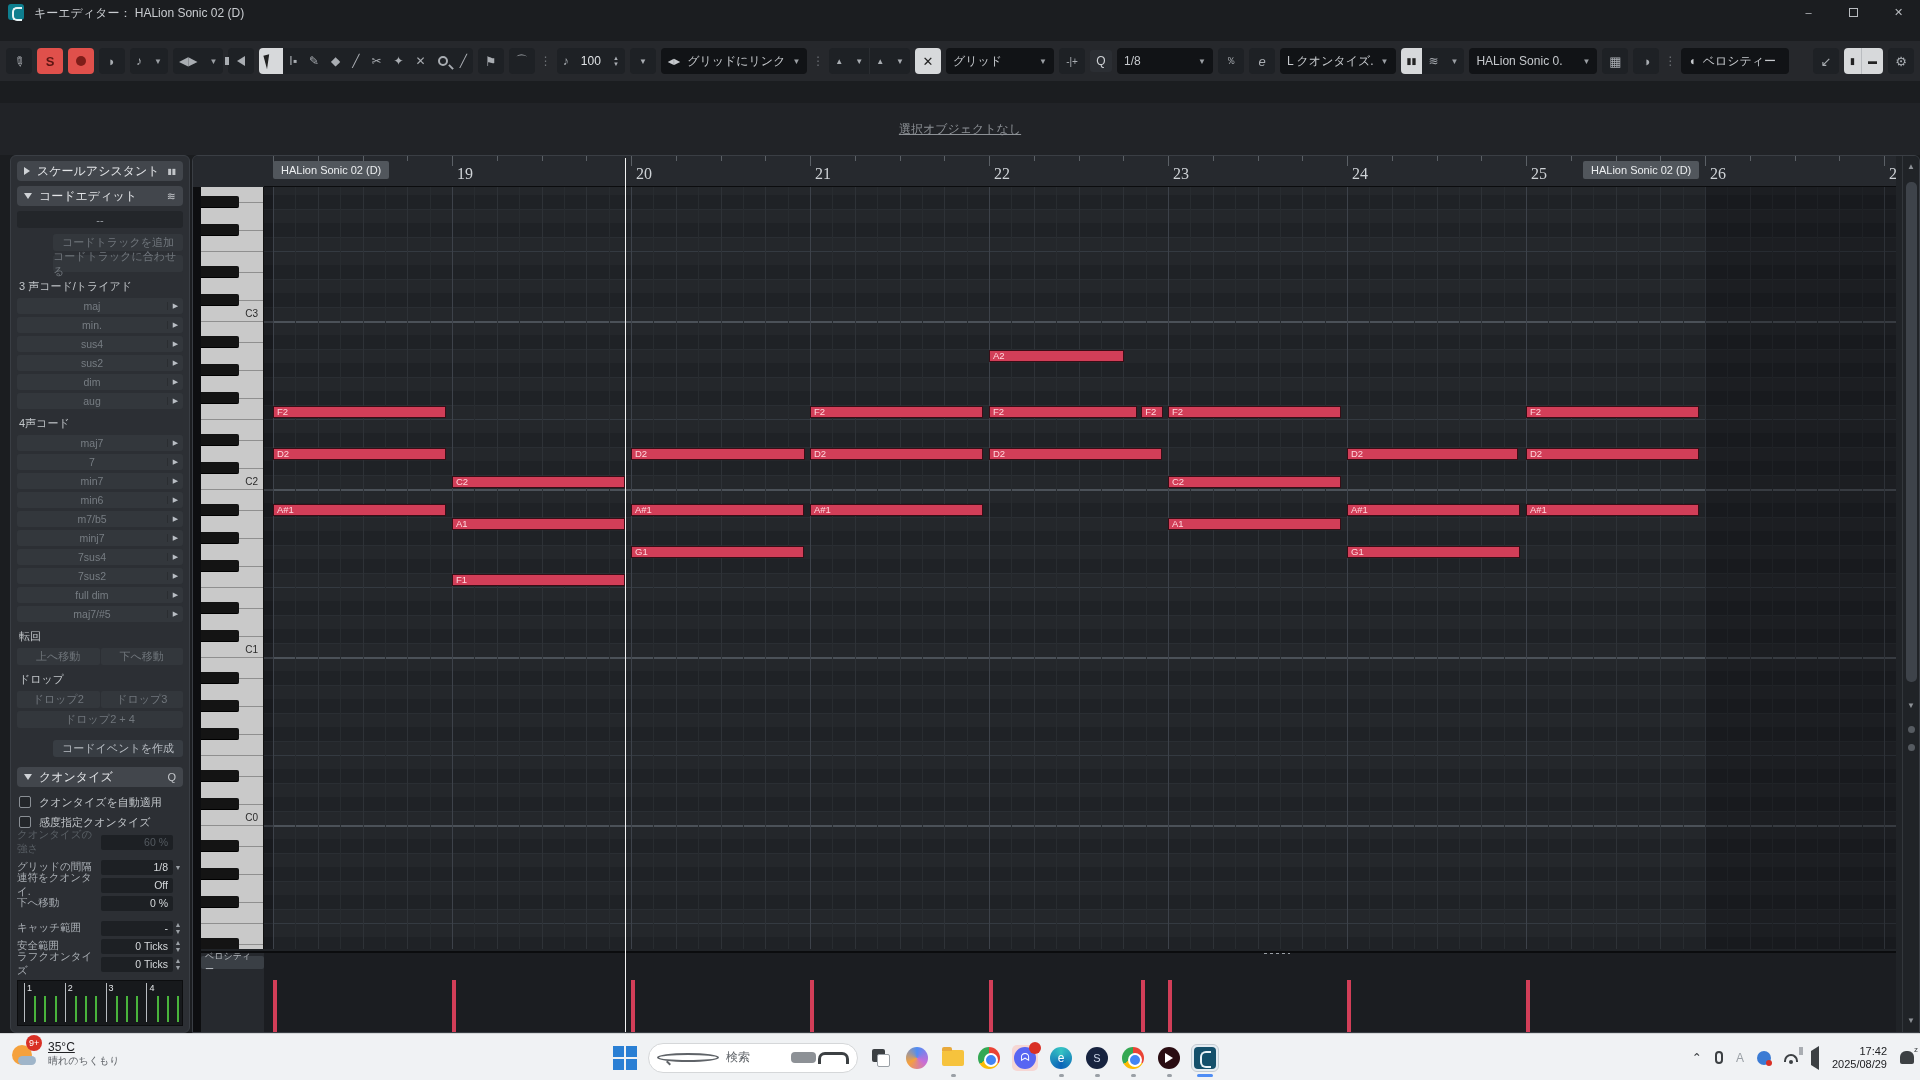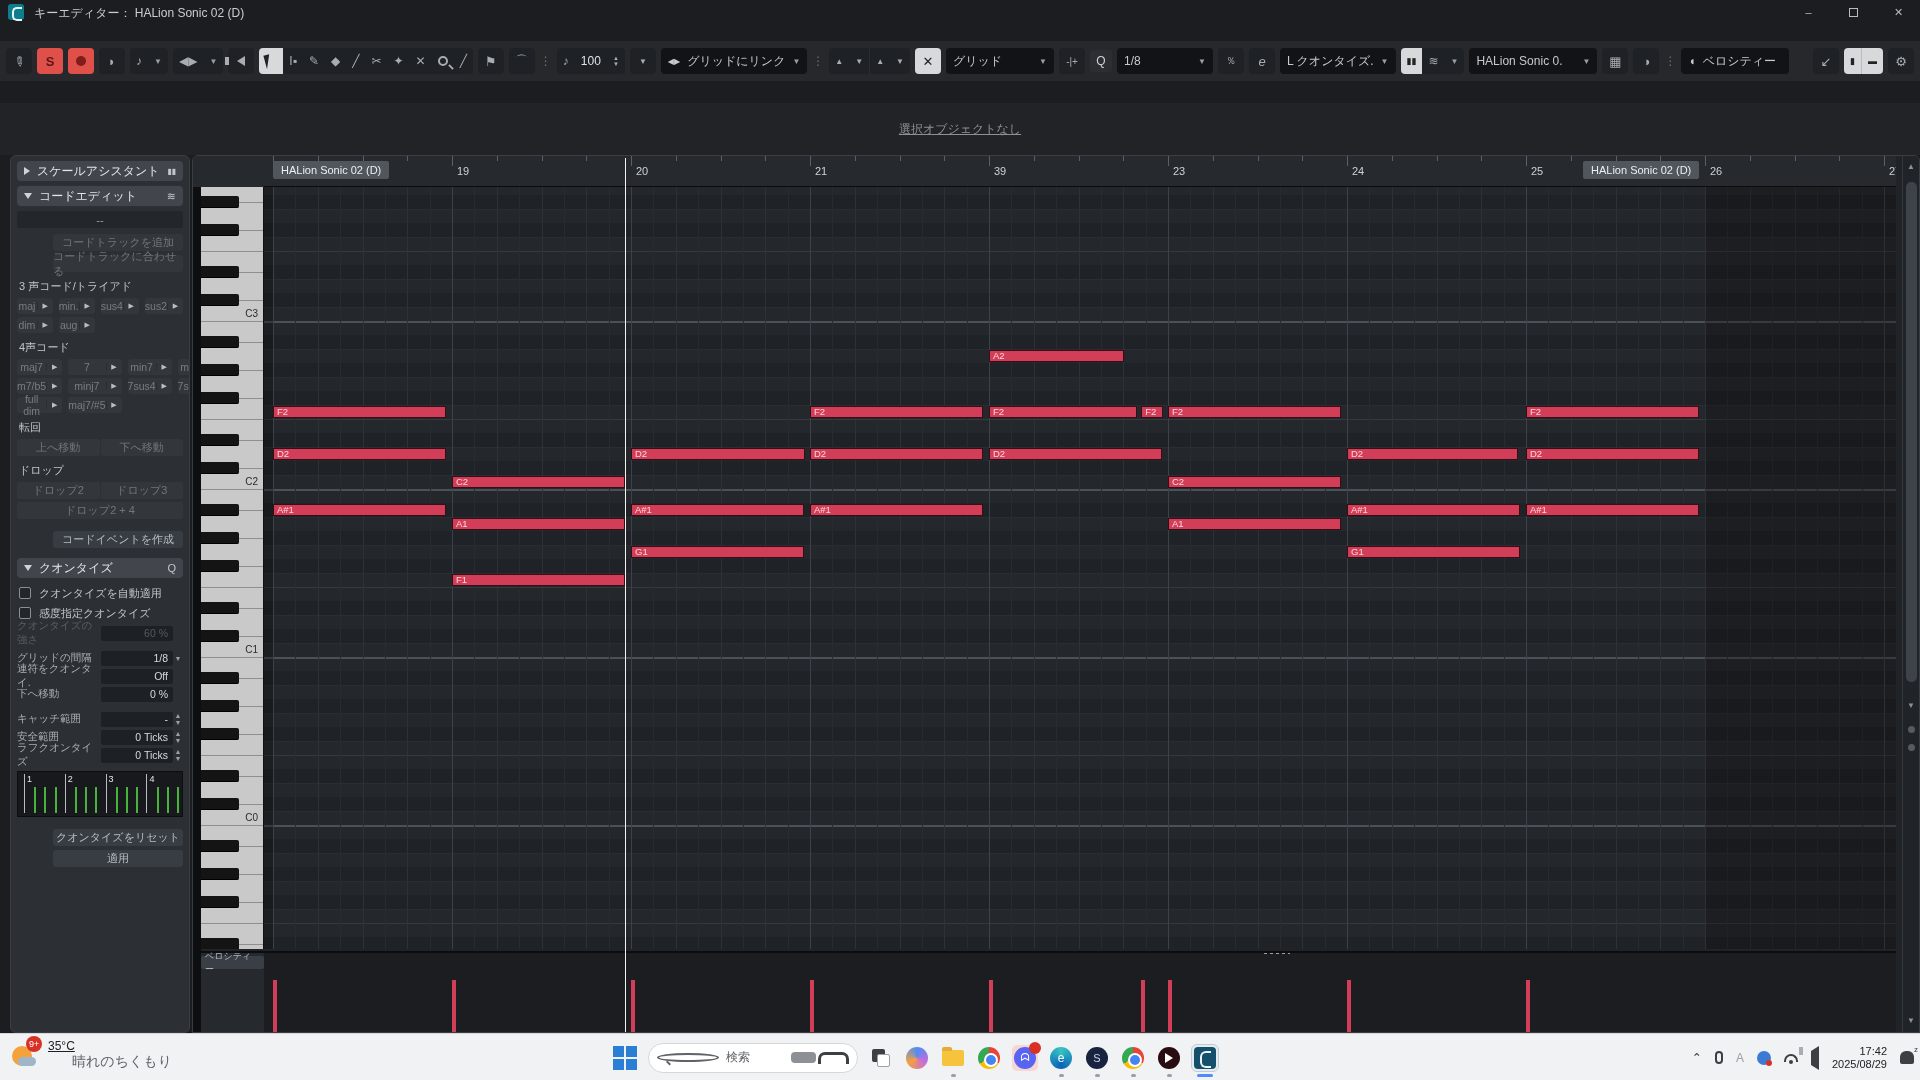--- a/index.html
+++ b/index.html
@@ -73,21 +73,21 @@
     border-left:6px solid #cfd2d6; }
   .tri-d { width:0;height:0;border-left:4px solid transparent;border-right:4px solid transparent;
     border-top:6px solid #cfd2d6; }
   #chord-current { height:17px; background:#23262a; border-radius:3px; color:#9ba0a6; font-size:11px;
     display:flex; align-items:center; justify-content:center; margin:3px 0 6px; }
   .insp-btn { height:17px; border-radius:3px; background:#33373c; color:#70767c; font-size:11px;
     display:flex; align-items:center; justify-content:center; margin-bottom:4px; }
   .insp-btn.indent { margin-left:36px; }
   .insp-btn.enabled { color:#b9bec4; background:#383d43; }
   .insp-heading { font-size:11px; color:#c2c6ca; margin:7px 0 4px 2px; }
-  .chord-grid { display:grid; grid-template-columns:1fr 1fr 1fr 1fr; gap:3px 6px; }
+  .chord-grid { display:grid; grid-template-columns:1fr; gap:3px 6px; }
   .chord-btn { height:16px; background:#33373c; border-radius:3px; display:flex; align-items:center;
     font-size:10.5px; color:#777d83; }
   .chord-btn .cb-label { flex:1; text-align:center; }
   .chord-btn .cb-arrow { width:16px; border-left:1px solid #2a2d31; color:#b9bec4; font-size:8px;
     text-align:center; }
   .pair { display:flex; gap:1px; margin-bottom:3px; }
   .pair .insp-btn { flex:1; margin-bottom:0; border-radius:2px; }
   .checkrow { display:flex; align-items:center; gap:8px; height:20px; margin-left:2px; }
   .checkbox { width:12px; height:12px; border:1px solid #8a8f95; border-radius:2px; background:#23262a; }
   .checkrow span { font-size:11px; color:#c2c6ca; }
@@ -103,21 +103,21 @@
   .beat-num { position:absolute; top:2px; font-size:9px; color:#e4e6e9; }
   .beat-line-w { position:absolute; top:2px; bottom:3px; width:1px; background:#b9bdc2; }
   .beat-line-g { position:absolute; bottom:3px; height:26px; width:2px; background:#49b43c; }
 
   
   #editor { position:absolute; left:192px; top:155px; width:1728px; height:878px; background:#202327;
     border:1px solid #3a3e44; border-radius:6px 6px 0 0; overflow:hidden; }
   #corner { position:absolute; left:0; top:0; width:71px; height:31px; background:#26292e; }
   #ruler { position:absolute; left:71px; top:0; width:1632px; height:31px; background:#26292e;
     border-bottom:1px solid #0b0c0e; overflow:hidden; }
-  .ruler-num { position:absolute; top:9px; font-size:11px; color:#ced2d6; }
+  .ruler-num { position:absolute; top:9px; font-size:16px; color:#ced2d6;font-family:Liberation Serif, serif; }
   .ruler-tick { position:absolute; top:0; width:1px; background:#5b6066; }
   .part-label { position:absolute; top:5px; height:18px; background:#51565c; color:#eceef0;
     font-size:11px; display:flex; align-items:center; padding:0 8px; border-radius:2px; }
   #keys { position:absolute; left:8px; top:31px; width:63px; height:762px; background:#c9c9c9;
     overflow:hidden; border-right:1px solid #111; }
   .black-key { position:absolute; left:0; width:38px; height:12px; background:#141414;
     border-radius:0 2px 2px 0; border-bottom:1px solid #000; }
   .wk-line { position:absolute; left:0; width:63px; height:1px; background:#8f8f8f; }
   .wk-line.part { left:38px; width:25px; }
   .oct-label { position:absolute; right:5px; font-size:10px; color:#2a2a2a; }
@@ -162,21 +162,21 @@
   #weather { position:absolute; left:10px; top:5px; display:flex; gap:8px; align-items:center; }
   #weather-icon { position:relative; width:30px; height:30px; }
   #weather-sun { position:absolute; left:2px; top:6px; width:20px; height:20px; border-radius:50%;
     background:#f5a13c; }
   #weather-cloud { position:absolute; left:8px; top:17px; width:18px; height:9px; border-radius:6px;
     background:#9fb5c9; }
   #weather-badge { position:absolute; left:16px; top:-4px; min-width:16px; height:16px;
     border-radius:8px; background:#d93025; color:#fff; font-size:9px; display:flex;
     align-items:center; justify-content:center; padding:0 3px; }
   #weather-temp { font-size:12px; color:#202124;text-decoration:underline; }
-  #weather-desc { font-size:14px; color:#5f6368;margin-left:24px; }
+  #weather-desc { font-size:10px; color:#5f6368; }
   #tb-center { position:absolute; left:612px; top:0; height:47px; display:flex; align-items:center;
     gap:10px; }
   .tb-icon { position:relative; width:26px; height:26px; border-radius:5px; display:flex;
     align-items:center; justify-content:center; flex:none; }
   .tb-icon .rundot { position:absolute; left:50%; bottom:-6px; width:5px; height:3px; margin-left:-2px;
     border-radius:2px; background:#9aa0a6; }
   #win-start { display:grid; grid-template-columns:11px 11px; grid-template-rows:11px 11px; gap:2px; }
   #win-start i { background:#2a7fd4; }
   #search-pill { width:210px; height:30px; border-radius:15px; background:#fff;
     border:1px solid #d5d7d9; display:flex; align-items:center; padding:0 8px; gap:7px; }
@@ -580,21 +580,21 @@
         <div class="ruler-tick" style="left: 1351.5px; height: 5px;"></div>
         <div class="ruler-tick" style="left: 1396.25px; height: 5px;"></div>
         <div class="ruler-tick" style="left: 1441px; height: 10px;"></div>
         <div class="ruler-tick" style="left: 1485.75px; height: 5px;"></div>
         <div class="ruler-tick" style="left: 1530.5px; height: 5px;"></div>
         <div class="ruler-tick" style="left: 1575.25px; height: 5px;"></div>
         <div class="ruler-tick" style="left: 1620px; height: 10px;"></div>
         <div class="ruler-num" style="left: 193px;">19</div>
         <div class="ruler-num" style="left: 372px;">20</div>
         <div class="ruler-num" style="left: 551px;">21</div>
-        <div class="ruler-num" style="left: 730px;">39</div>
+        <div class="ruler-num" style="left: 730px;">22</div>
         <div class="ruler-num" style="left: 909px;">23</div>
         <div class="ruler-num" style="left: 1088px;">24</div>
         <div class="ruler-num" style="left: 1267px;">25</div>
         <div class="ruler-num" style="left: 1446px;">26</div>
         <div class="ruler-num" style="left: 1625px;">27</div>
         <div class="part-label" style="left: 9px;">HALion Sonic 02 (D)</div>
         <div class="part-label" style="left: 1319px;">HALion Sonic 02 (D)</div>
       </div>
     <div id="keys-gutter"></div>
     <div id="keys">

